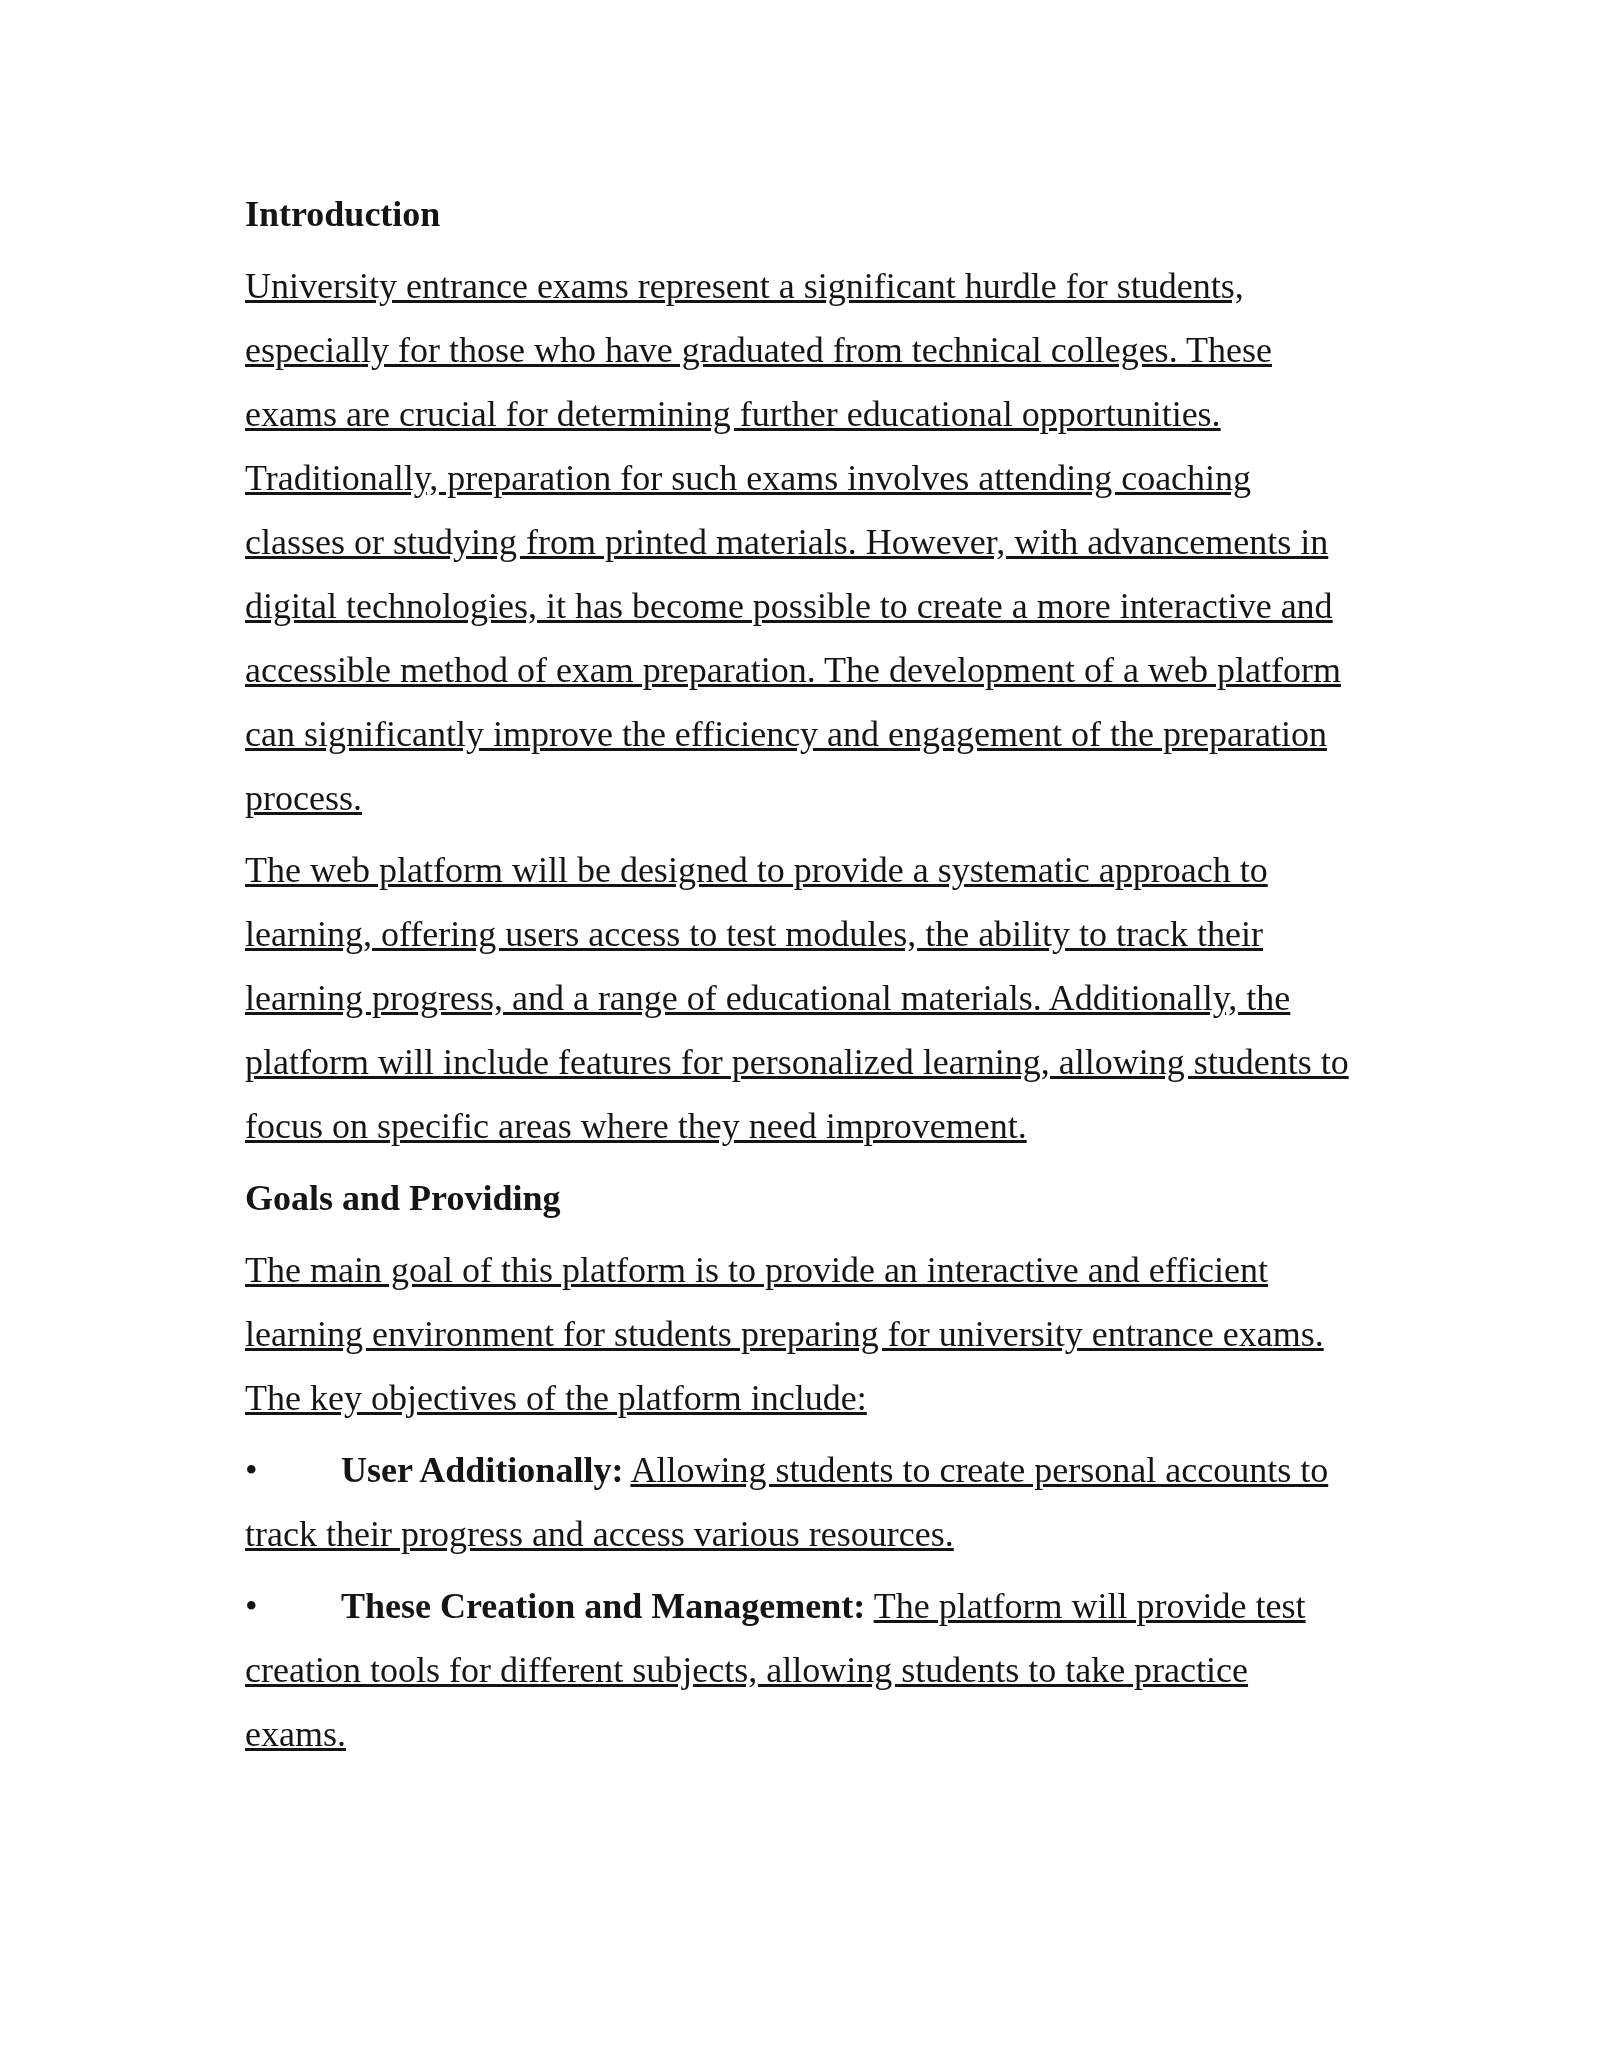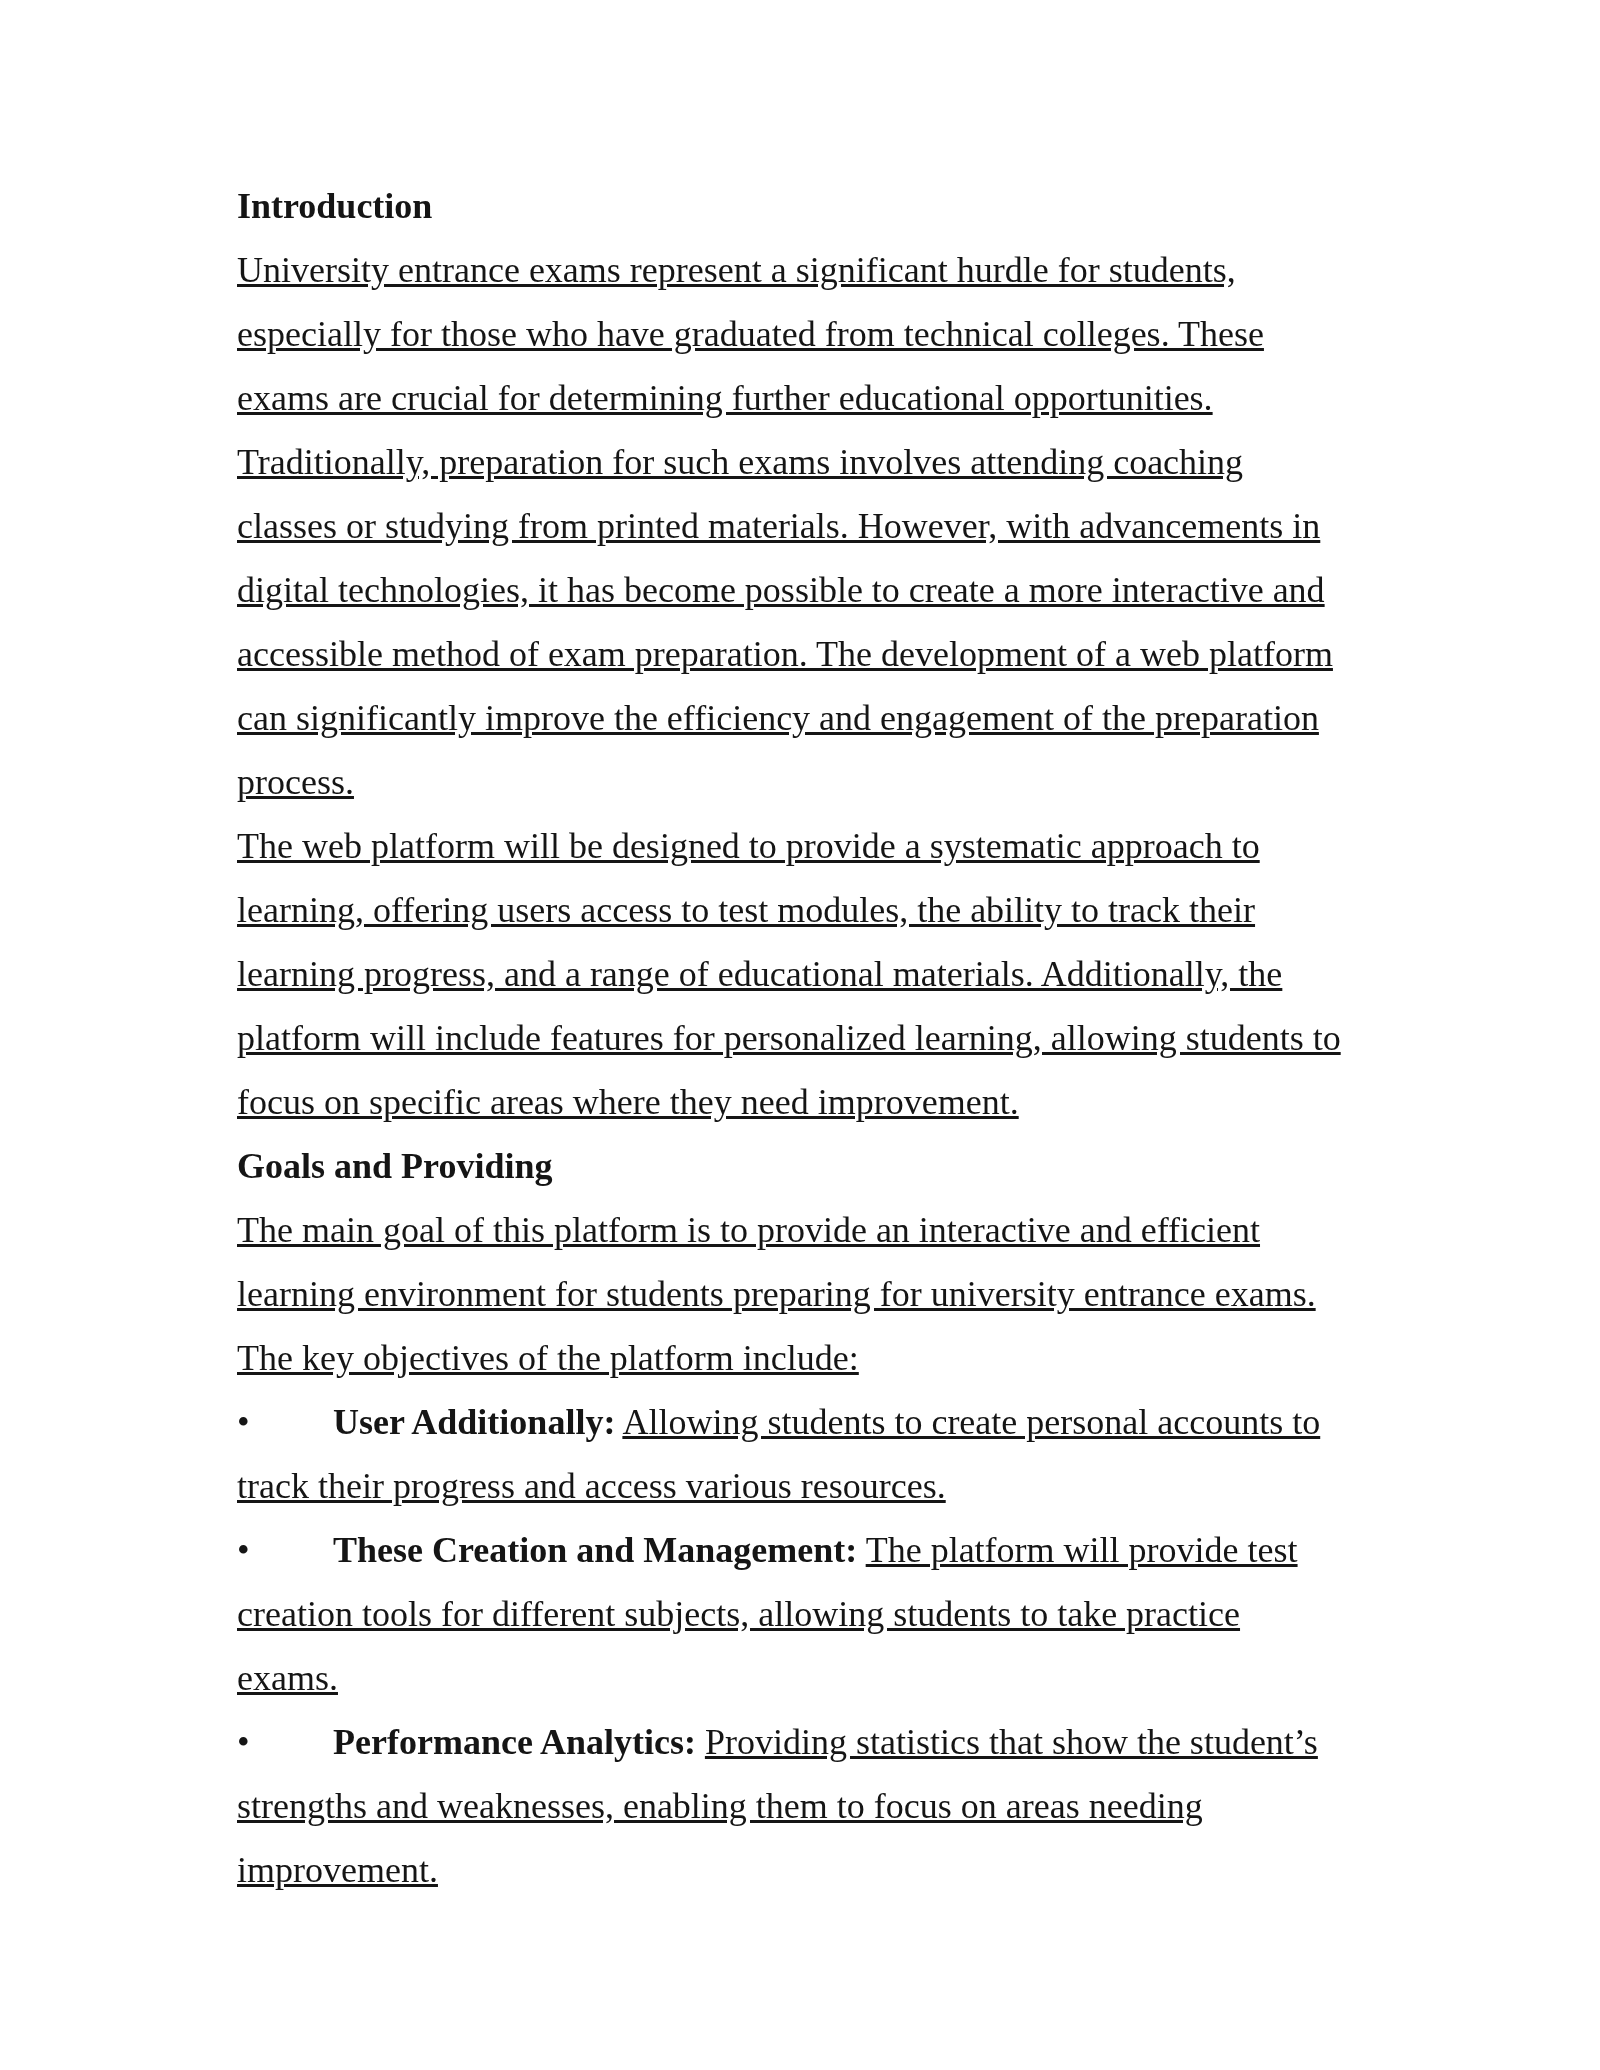--- a/index.html
+++ b/index.html
@@ -14,21 +14,21 @@
     background: #ffffff;
     box-sizing: border-box;
     padding: 174px 210px 0 237px;
     font-family: "Liberation Serif", "DejaVu Serif", serif;
     font-size: 36px;
     line-height: 64px;
     color: #151515;
     overflow: hidden;
   }
   p {
-    margin: 0;
+    margin: 8px;
     padding: 0;
   }
   .heading {
     font-weight: bold;
   }
   
   .para, .li-text {
     white-space: pre-line;
     text-decoration: underline;
   }
@@ -69,17 +69,14 @@
 learning environment for students preparing for university entrance exams.
 The key objectives of the platform include:</p>
 
   <p class="li"><span class="bullet">•</span><strong class="li-label">User Additionally:</strong> <span class="li-text">Allowing students to create personal accounts to
 track their progress and access various resources.</span></p>
 
   <p class="li"><span class="bullet">•</span><strong class="li-label">These Creation and Management:</strong> <span class="li-text">The platform will provide test
 creation tools for different subjects, allowing students to take practice
 exams.</span></p>
 
-  <p class="li"><span class="bullet">•</span><strong class="li-label">Performance Analytics:</strong> <span class="li-text">Providing statistics that show the student’s
-strengths and weaknesses, enabling them to focus on areas needing
-improvement.</span></p>
 
 </div>
 
 </body></html>

